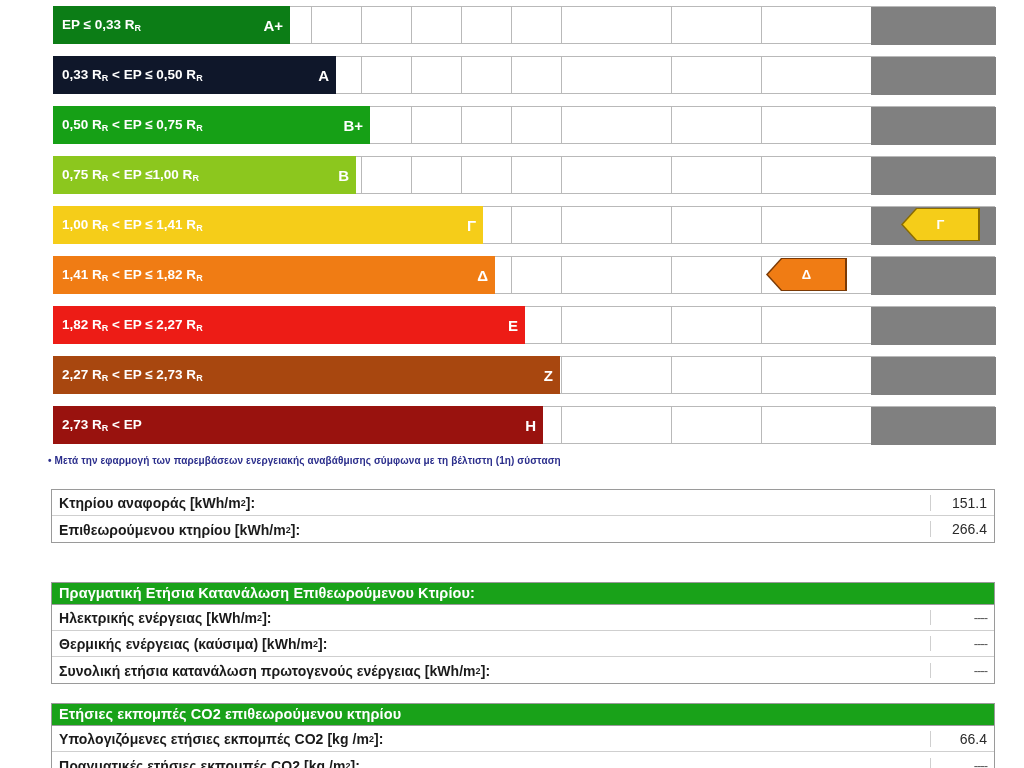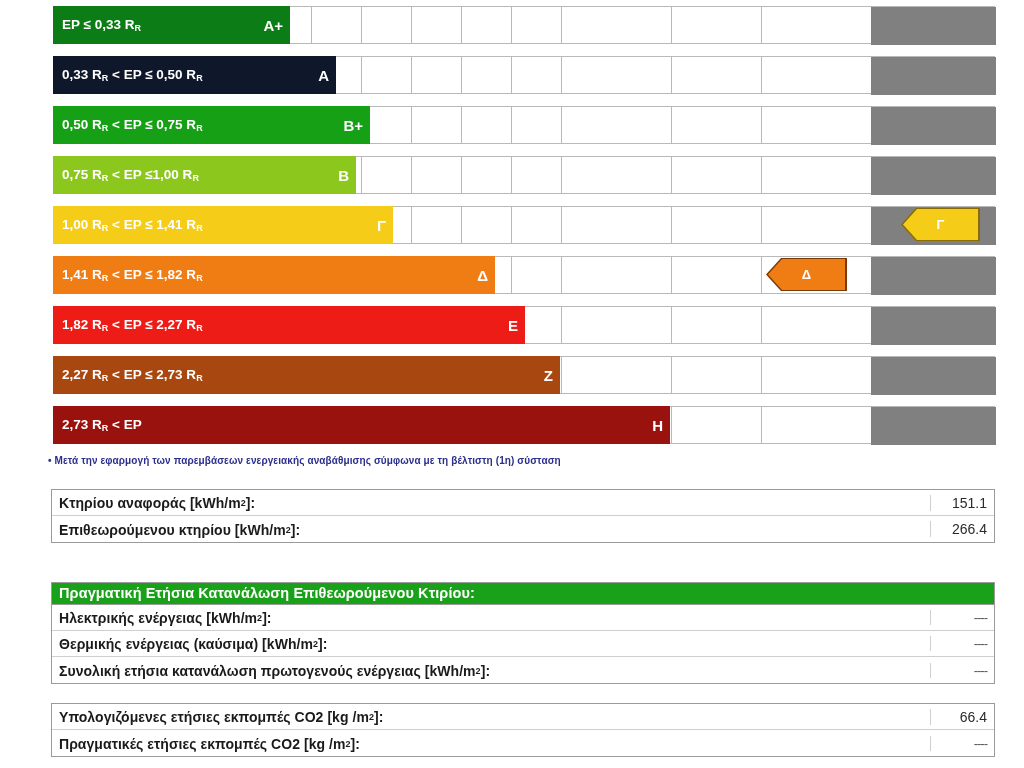--- a/index.html
+++ b/index.html
@@ -289,37 +289,37 @@
           <span class="letter">A</span>
         </div>
         <div class="band" style="left: 53px; top: 106px; width: 317px; background: rgb(22, 160, 22);">
           <span class="range">0,50 R<sub>R</sub> &lt; EP ≤ 0,75 R<sub>R</sub></span>
           <span class="letter">B+</span>
         </div>
         <div class="band" style="left: 53px; top: 156px; width: 303px; background: rgb(140, 199, 30);">
           <span class="range">0,75 R<sub>R</sub> &lt; EP ≤1,00 R<sub>R</sub></span>
           <span class="letter">B</span>
         </div>
-        <div class="band" style="left: 53px; top: 206px; width: 340px; background: rgb(245, 205, 25);">
+        <div class="band" style="left: 53px; top: 206px; width: 430px; background: rgb(245, 205, 25);">
           <span class="range">1,00 R<sub>R</sub> &lt; EP ≤ 1,41 R<sub>R</sub></span>
           <span class="letter">Γ</span>
         </div>
         <div class="band" style="left: 53px; top: 256px; width: 442px; background: rgb(240, 124, 20);">
           <span class="range">1,41 R<sub>R</sub> &lt; EP ≤ 1,82 R<sub>R</sub></span>
           <span class="letter">Δ</span>
         </div>
         <div class="band" style="left: 53px; top: 306px; width: 472px; background: rgb(237, 28, 22);">
           <span class="range">1,82 R<sub>R</sub> &lt; EP ≤ 2,27 R<sub>R</sub></span>
           <span class="letter">E</span>
         </div>
         <div class="band" style="left: 53px; top: 356px; width: 507px; background: rgb(168, 71, 15);">
           <span class="range">2,27 R<sub>R</sub> &lt;  EP ≤ 2,73 R<sub>R</sub></span>
           <span class="letter">Z</span>
         </div>
-        <div class="band" style="left: 53px; top: 406px; width: 617px; background: rgb(153, 18, 14);">
+        <div class="band" style="left: 53px; top: 406px; width: 490px; background: rgb(153, 18, 14);">
           <span class="range">2,73 R<sub>R</sub> &lt; EP</span>
           <span class="letter">H</span>
         </div>
       </div>
     <div id="arrows-host">
         <div class="arrow-outer" style="left: 901px; top: 208px; width: 79px; background: rgb(138, 107, 0);"></div>
         <div class="arrow" style="left: 903px; top: 209px; width: 75px; background: rgb(245, 205, 25);">Γ</div>
         <div class="arrow-outer" style="left: 766px; top: 258px; width: 81px; background: rgb(122, 58, 6);"></div>
         <div class="arrow" style="left: 768px; top: 259px; width: 77px; background: rgb(240, 124, 20);">Δ</div>
       </div>
@@ -353,20 +353,21 @@
           <div class="t-spacer"></div>
           <div class="t-value dashes">----</div>
         </div>
         <div class="t-row">
           <div class="t-label">Συνολική ετήσια κατανάλωση πρωτογενούς ενέργειας [kWh/m<sup>2</sup>]:</div>
           <div class="t-spacer"></div>
           <div class="t-value dashes">----</div>
         </div>
       </div>
       <div class="table" style="top: 703px;">
+        <div class="t-head" style="background: rgb(25, 162, 25);">Ετήσιες εκπομπές CO2 επιθεωρούμενου κτηρίου</div>
         <div class="t-row">
           <div class="t-label">Υπολογιζόμενες ετήσιες εκπομπές CO2 [kg /m<sup>2</sup>]:</div>
           <div class="t-spacer"></div>
           <div class="t-value">66.4</div>
         </div>
         <div class="t-row">
           <div class="t-label">Πραγματικές ετήσιες εκπομπές CO2 [kg /m<sup>2</sup>]:</div>
           <div class="t-spacer"></div>
           <div class="t-value dashes">----</div>
         </div>

